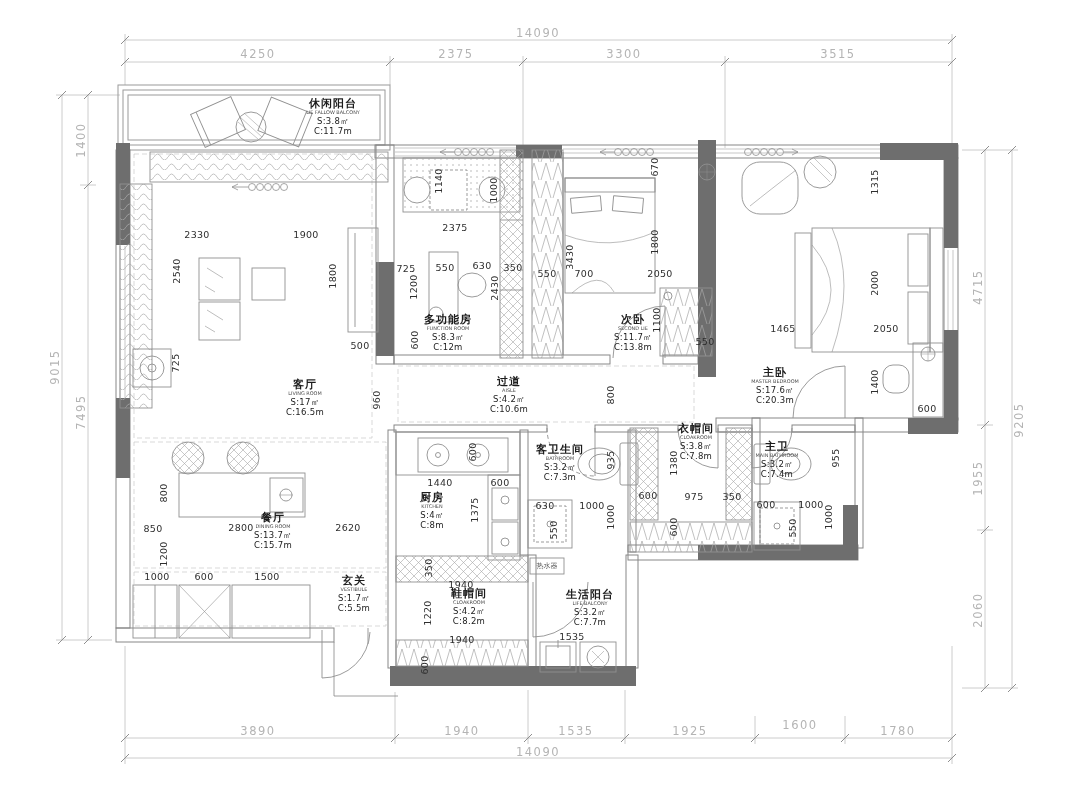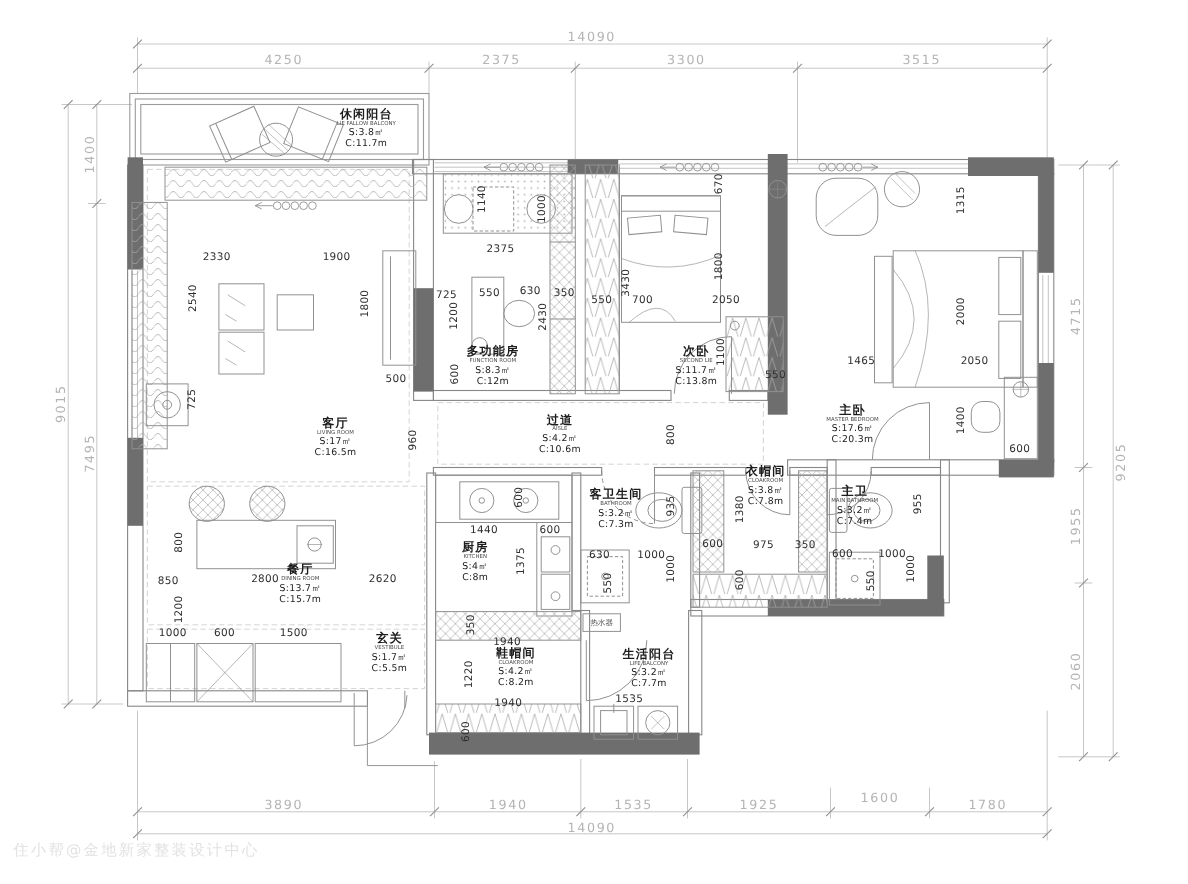--- a/index.html
+++ b/index.html
@@ -570,14 +570,13 @@
   </div>
   <div class="room" style="left:590px;top:589px">
     <span class="cn">生活阳台</span>
     <span class="en">LIFE BALCONY</span>
     <span class="sc">S:3.2㎡</span>
     <span class="sc">C:7.7m</span>
   </div>
 
   <span class="wh" style="left:547px;top:566px">热水器</span>
 
-  <div class="wm">住小帮@金地新家整装设计中心</div>
 </div>
 
 </body></html>

